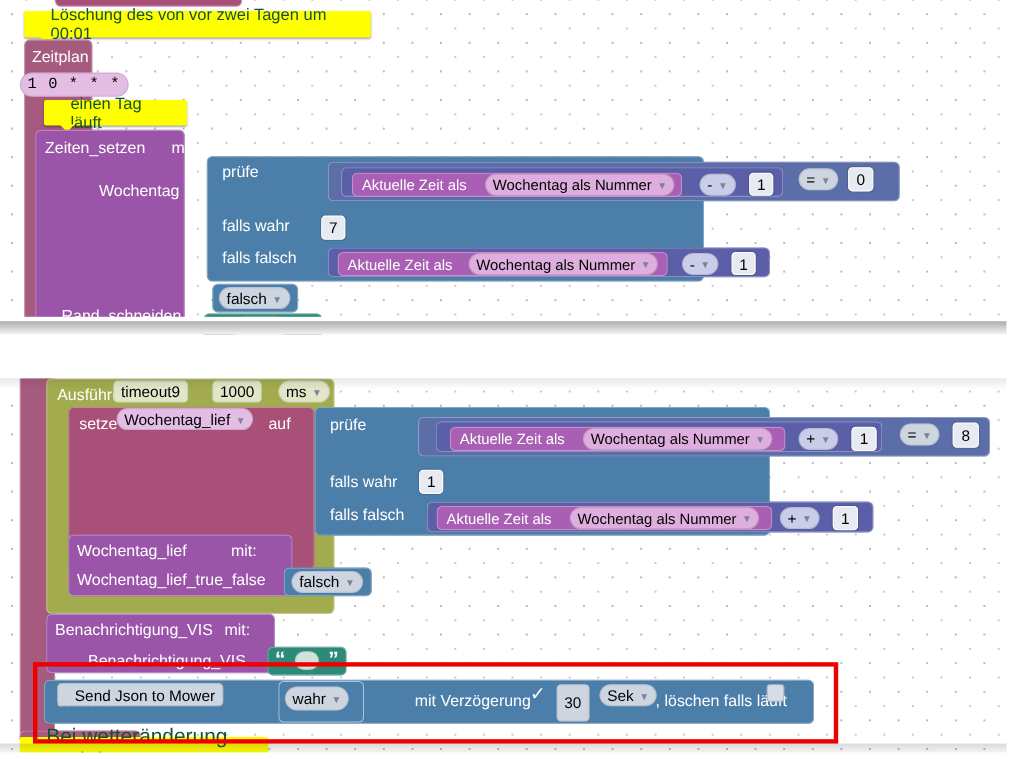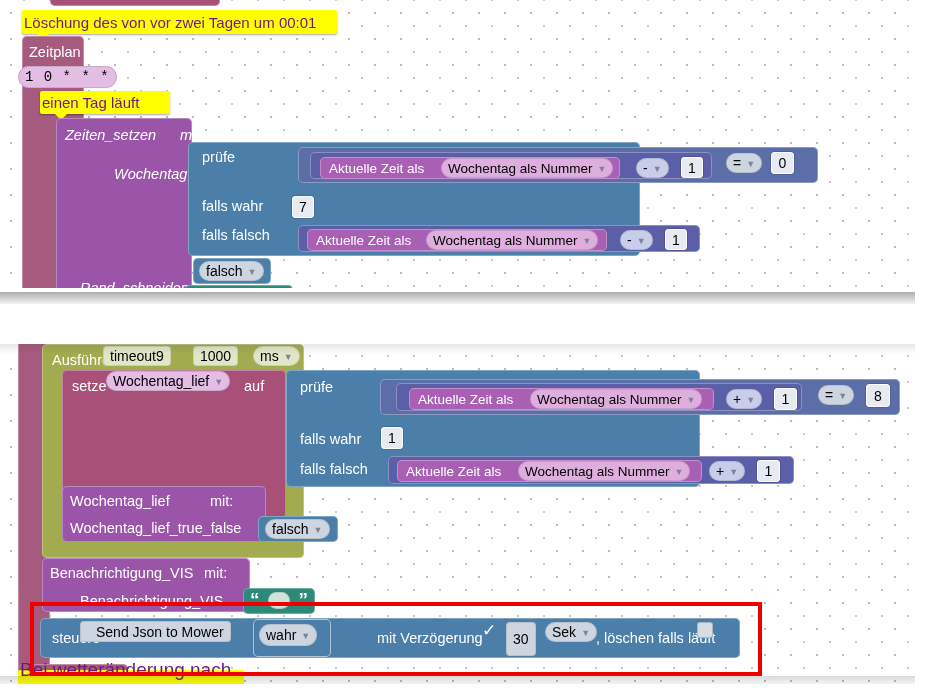--- a/index.html
+++ b/index.html
@@ -104,24 +104,24 @@
   }
   .caret {
     margin-left:5px; font-size:9px; color:#7d8498; line-height:1;
     transform: translateY(1px);
   }
 
   
   .comment {
     position:absolute;
     background:#ffff00;
-    color:#701a75;
+    color:#14532d;
     font-size:15px;
     display:flex; align-items:center;
-    padding:0 2px;
+    padding:0 24px;
     border-radius:2px;
     box-shadow: 0 1px 2px rgba(0,0,0,0.35);
   }
   .comment::after {
     content:"";
     position:absolute; left:14px; bottom:-6px;
     width:0;height:0;
     border-left:7px solid transparent;
     border-right:7px solid transparent;
     border-top:7px solid #ffff00;
@@ -159,21 +159,21 @@
     <span class="blk-label" style="left:7px; top:9px;">Zeitplan</span>
   </div>
   <div class="field f-pinkpale" style="left:18px; top:66px; height:22px; font-family:'Liberation Mono', monospace; letter-spacing:1px;">
     <span>1 0 * * *</span>
   </div>
 
   <div class="comment" style="left:40px; top:91px; width:130px; height:23px;">
     <span>einen Tag läuft</span>
   </div>
 
-  <div class="blk c-purple" style="left:56px; top:118px; width:136px; height:178px;font-style:italic;">
+  <div class="blk c-purple" style="left:32px; top:118px; width:136px; height:178px;">
     <span class="blk-label" style="left:9px; top:10px;">Zeiten_setzen</span>
     <span class="blk-label" style="left:124px; top:10px;">mit:</span>
     <span class="blk-label" style="left:58px; top:49px;">Wochentag</span>
     <span class="blk-label" style="left:24px; top:163px;">Rand_schneiden</span>
 
   </div>
 
   <div class="blk c-blue" style="left:188px; top:142px; width:452px; height:114px;">
     <span class="blk-label" style="left:14px; top:8px;">prüfe</span>
     <span class="blk-label" style="left:14px; top:57px;">falls wahr</span>
@@ -348,21 +348,21 @@
   <div class="field f-greenpale" style="left:268px; top:262px; height:17px; width:22px;">
     <span></span>
   </div>
 
   <div class="blk c-blue" style="left:40px; top:288px; width:700px; height:40px;">
     <span class="blk-label" style="left:12px; top:13px;">steuere</span>
     <span class="blk-label" style="left:231px; top:13px;">mit</span>
     <span class="blk-label" style="left:337px; top:13px;">mit Verzögerung</span>
     <span class="blk-label" style="left:556px; top:13px;">, löschen falls läuft</span>
   </div>
-  <div class="field f-bluegr" style="left:80px; top:291px; height:21px; border-radius:4px;padding-left:16px;">
+  <div class="field f-bluegr" style="left:52px; top:291px; height:21px; border-radius:4px;padding-left:16px;">
     <span>Send Json to Mower</span>
   </div>
   <div class="blk c-blue" style="left:253px; top:289px; width:78px; height:38px; box-shadow: inset 0 0 0 1px rgba(255,255,255,0.55);"></div>
   <div class="field f-bluegr" style="left:259px; top:294px; height:22px;">
     <span>wahr</span>
     <span class="caret">▼</span>
   </div>
   <div class="chk on" style="left:481px; top:292px;">
     <span>✓</span>
   </div>

